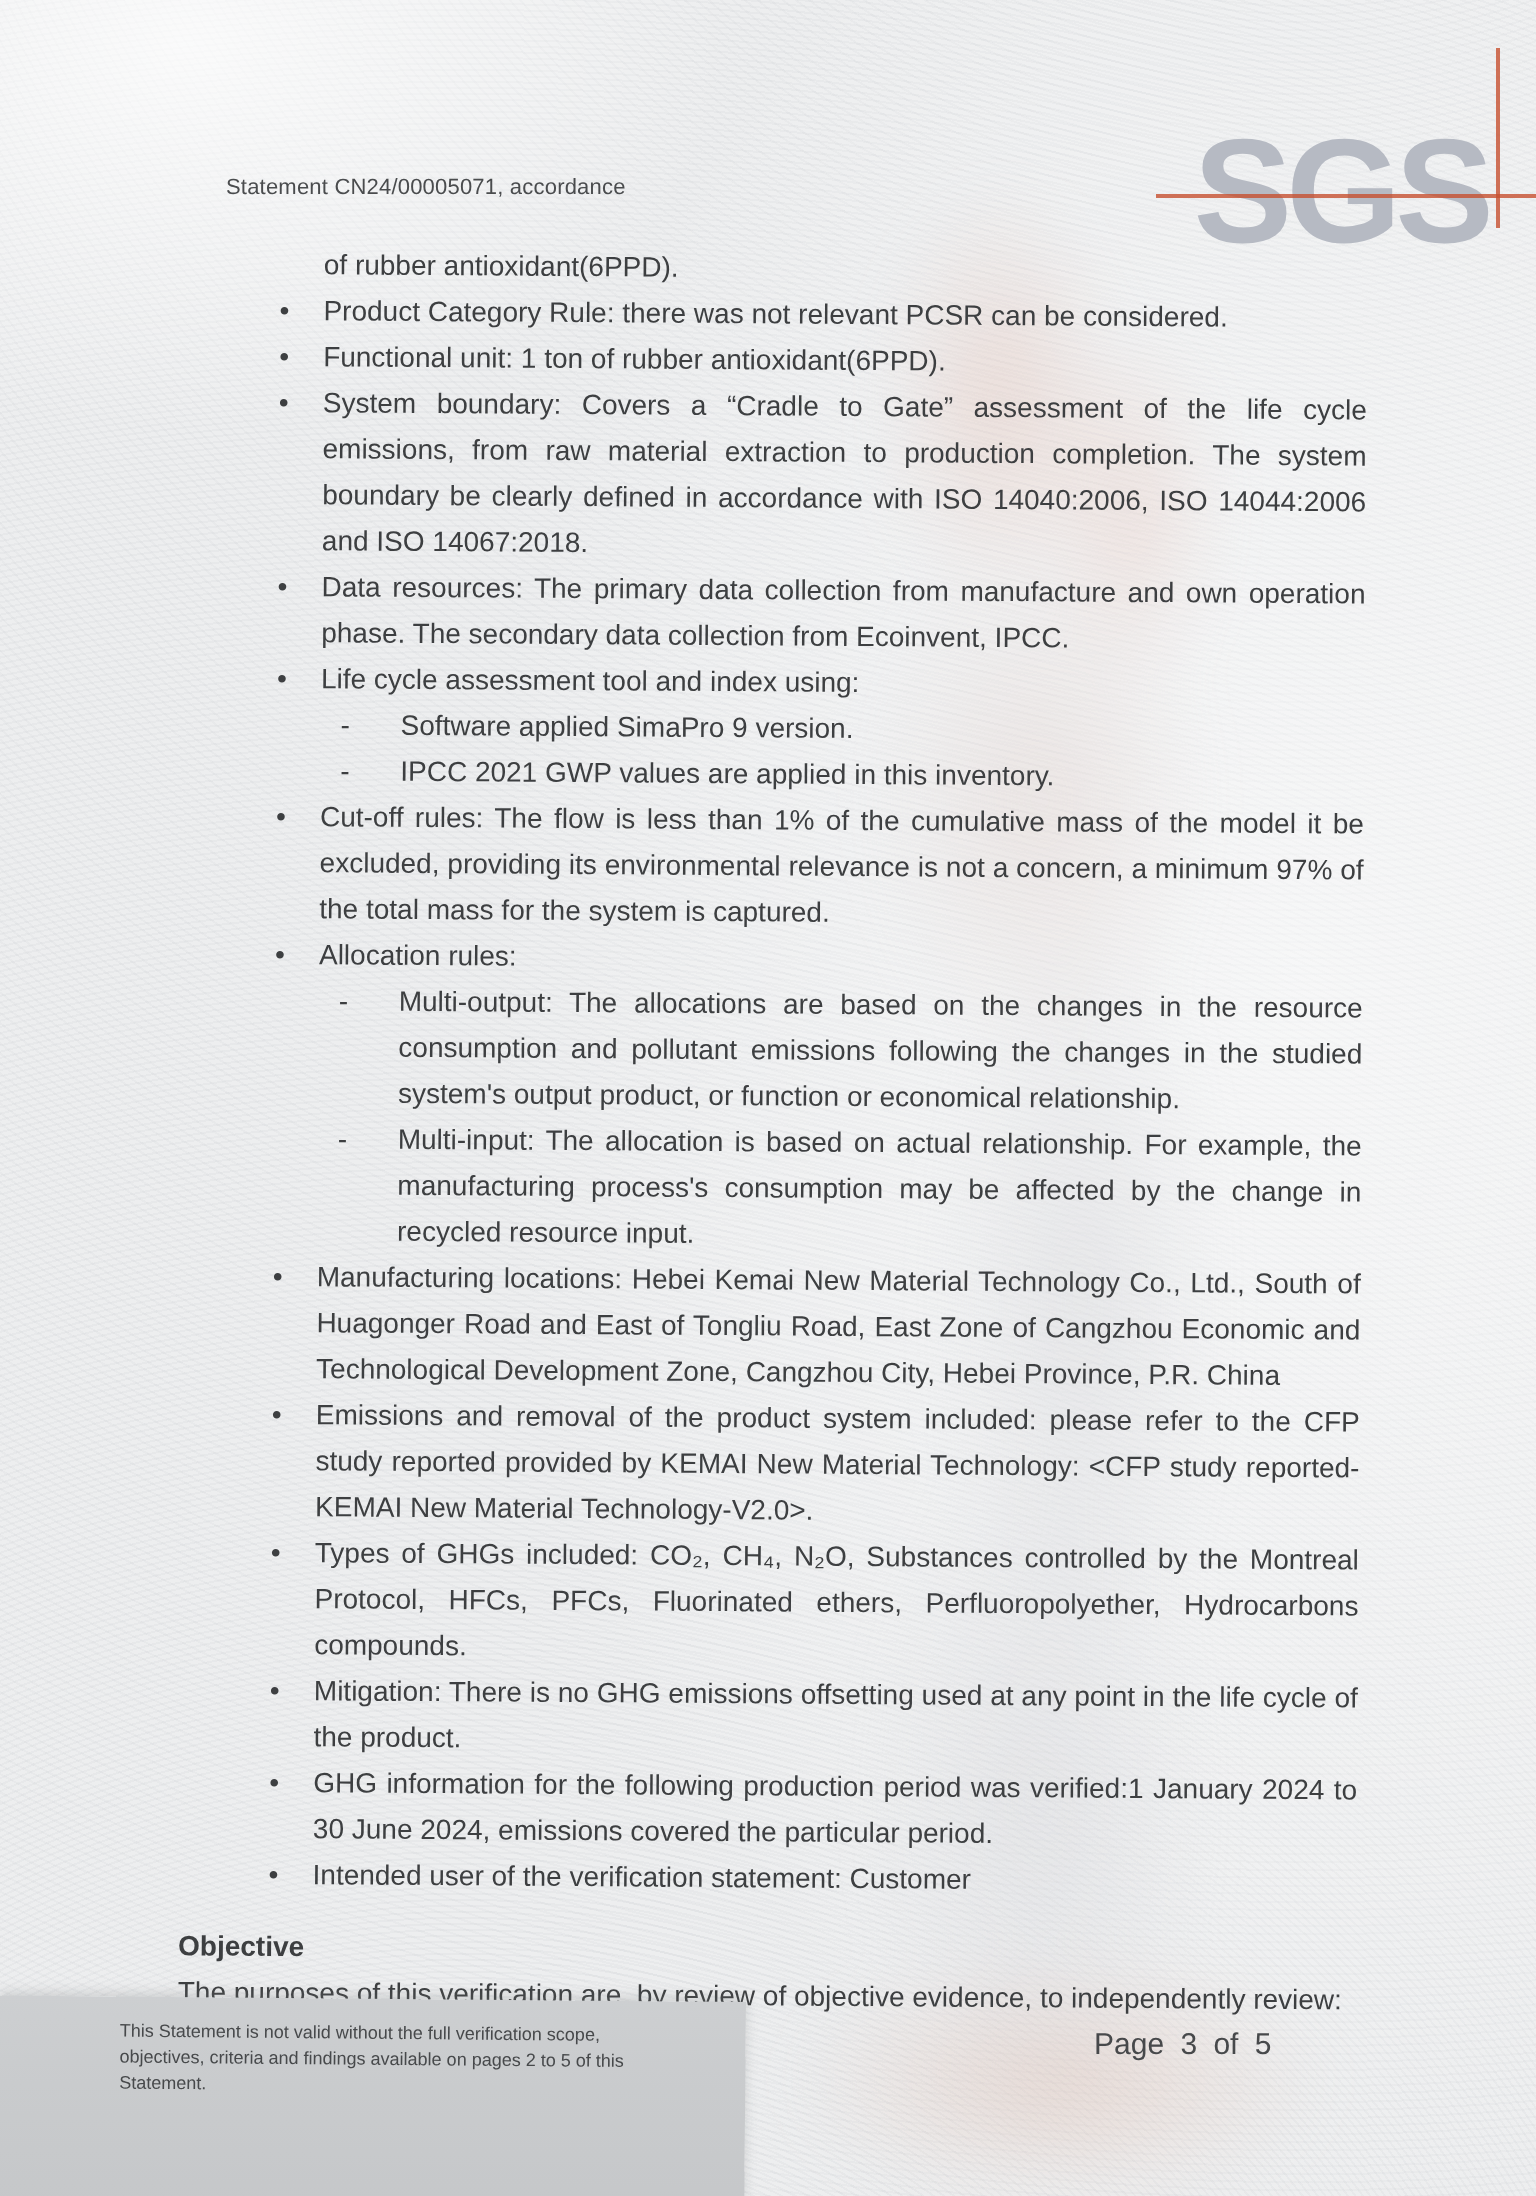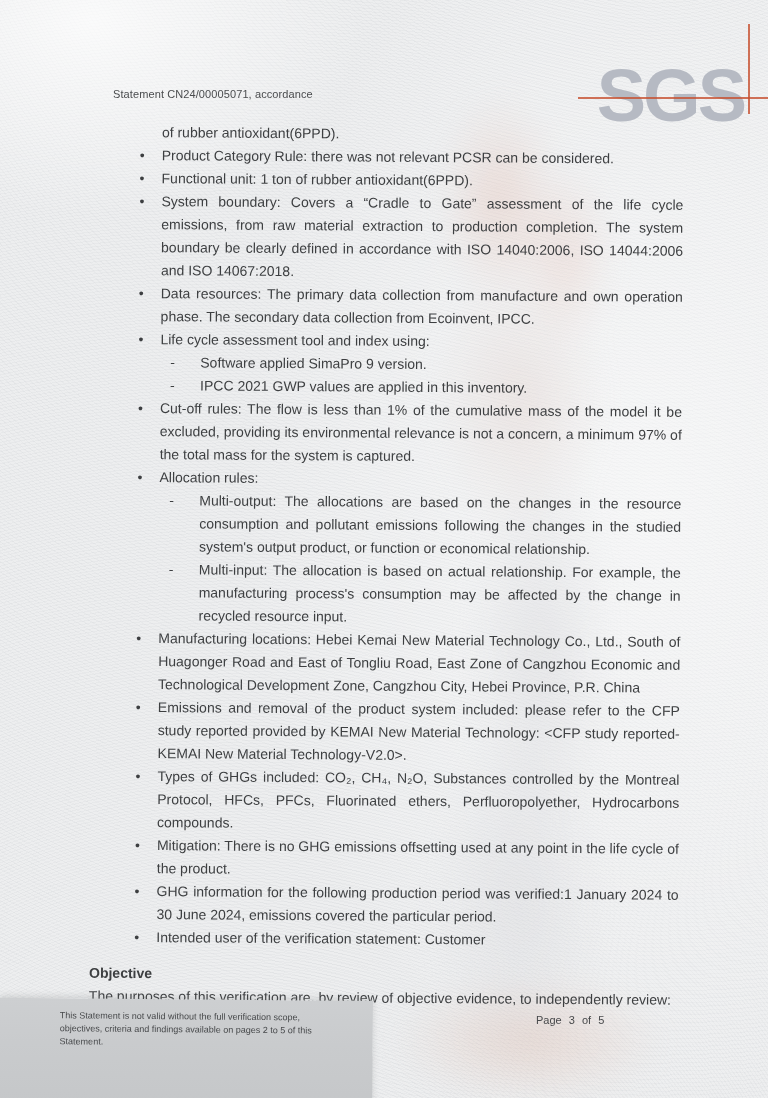--- a/index.html
+++ b/index.html
@@ -57,22 +57,22 @@
     position:absolute;left:0;top:1001px;width:373px;height:110px;
     background:linear-gradient(180deg,#cdcfd1 0%,var(--shadowbox,#c9cbcd) 40%,#c5c7c9 100%);
     transform:rotate(0.5deg);transform-origin:top right;
     box-shadow:0 -2px 6px rgba(120,122,125,0.25);
   }
   .disclaimer{
     position:absolute;left:60px;top:11px;width:300px;
     font-size:9px;line-height:13px;color:#47494b;
   }
   .page-number{
-    position:absolute;left:536px;top:1014px;
-    font-size:11px;color:#47494b;word-spacing:4px;
+    position:absolute;left:547px;top:1014px;
+    font-size:15px;color:#47494b;word-spacing:4px;
   }
 </style>
 </head>
 <body>
 
 <div class="texture"></div>
 <div class="watermark"></div>
 
 <div class="statement-header">Statement CN24/00005071, accordance</div>
 

